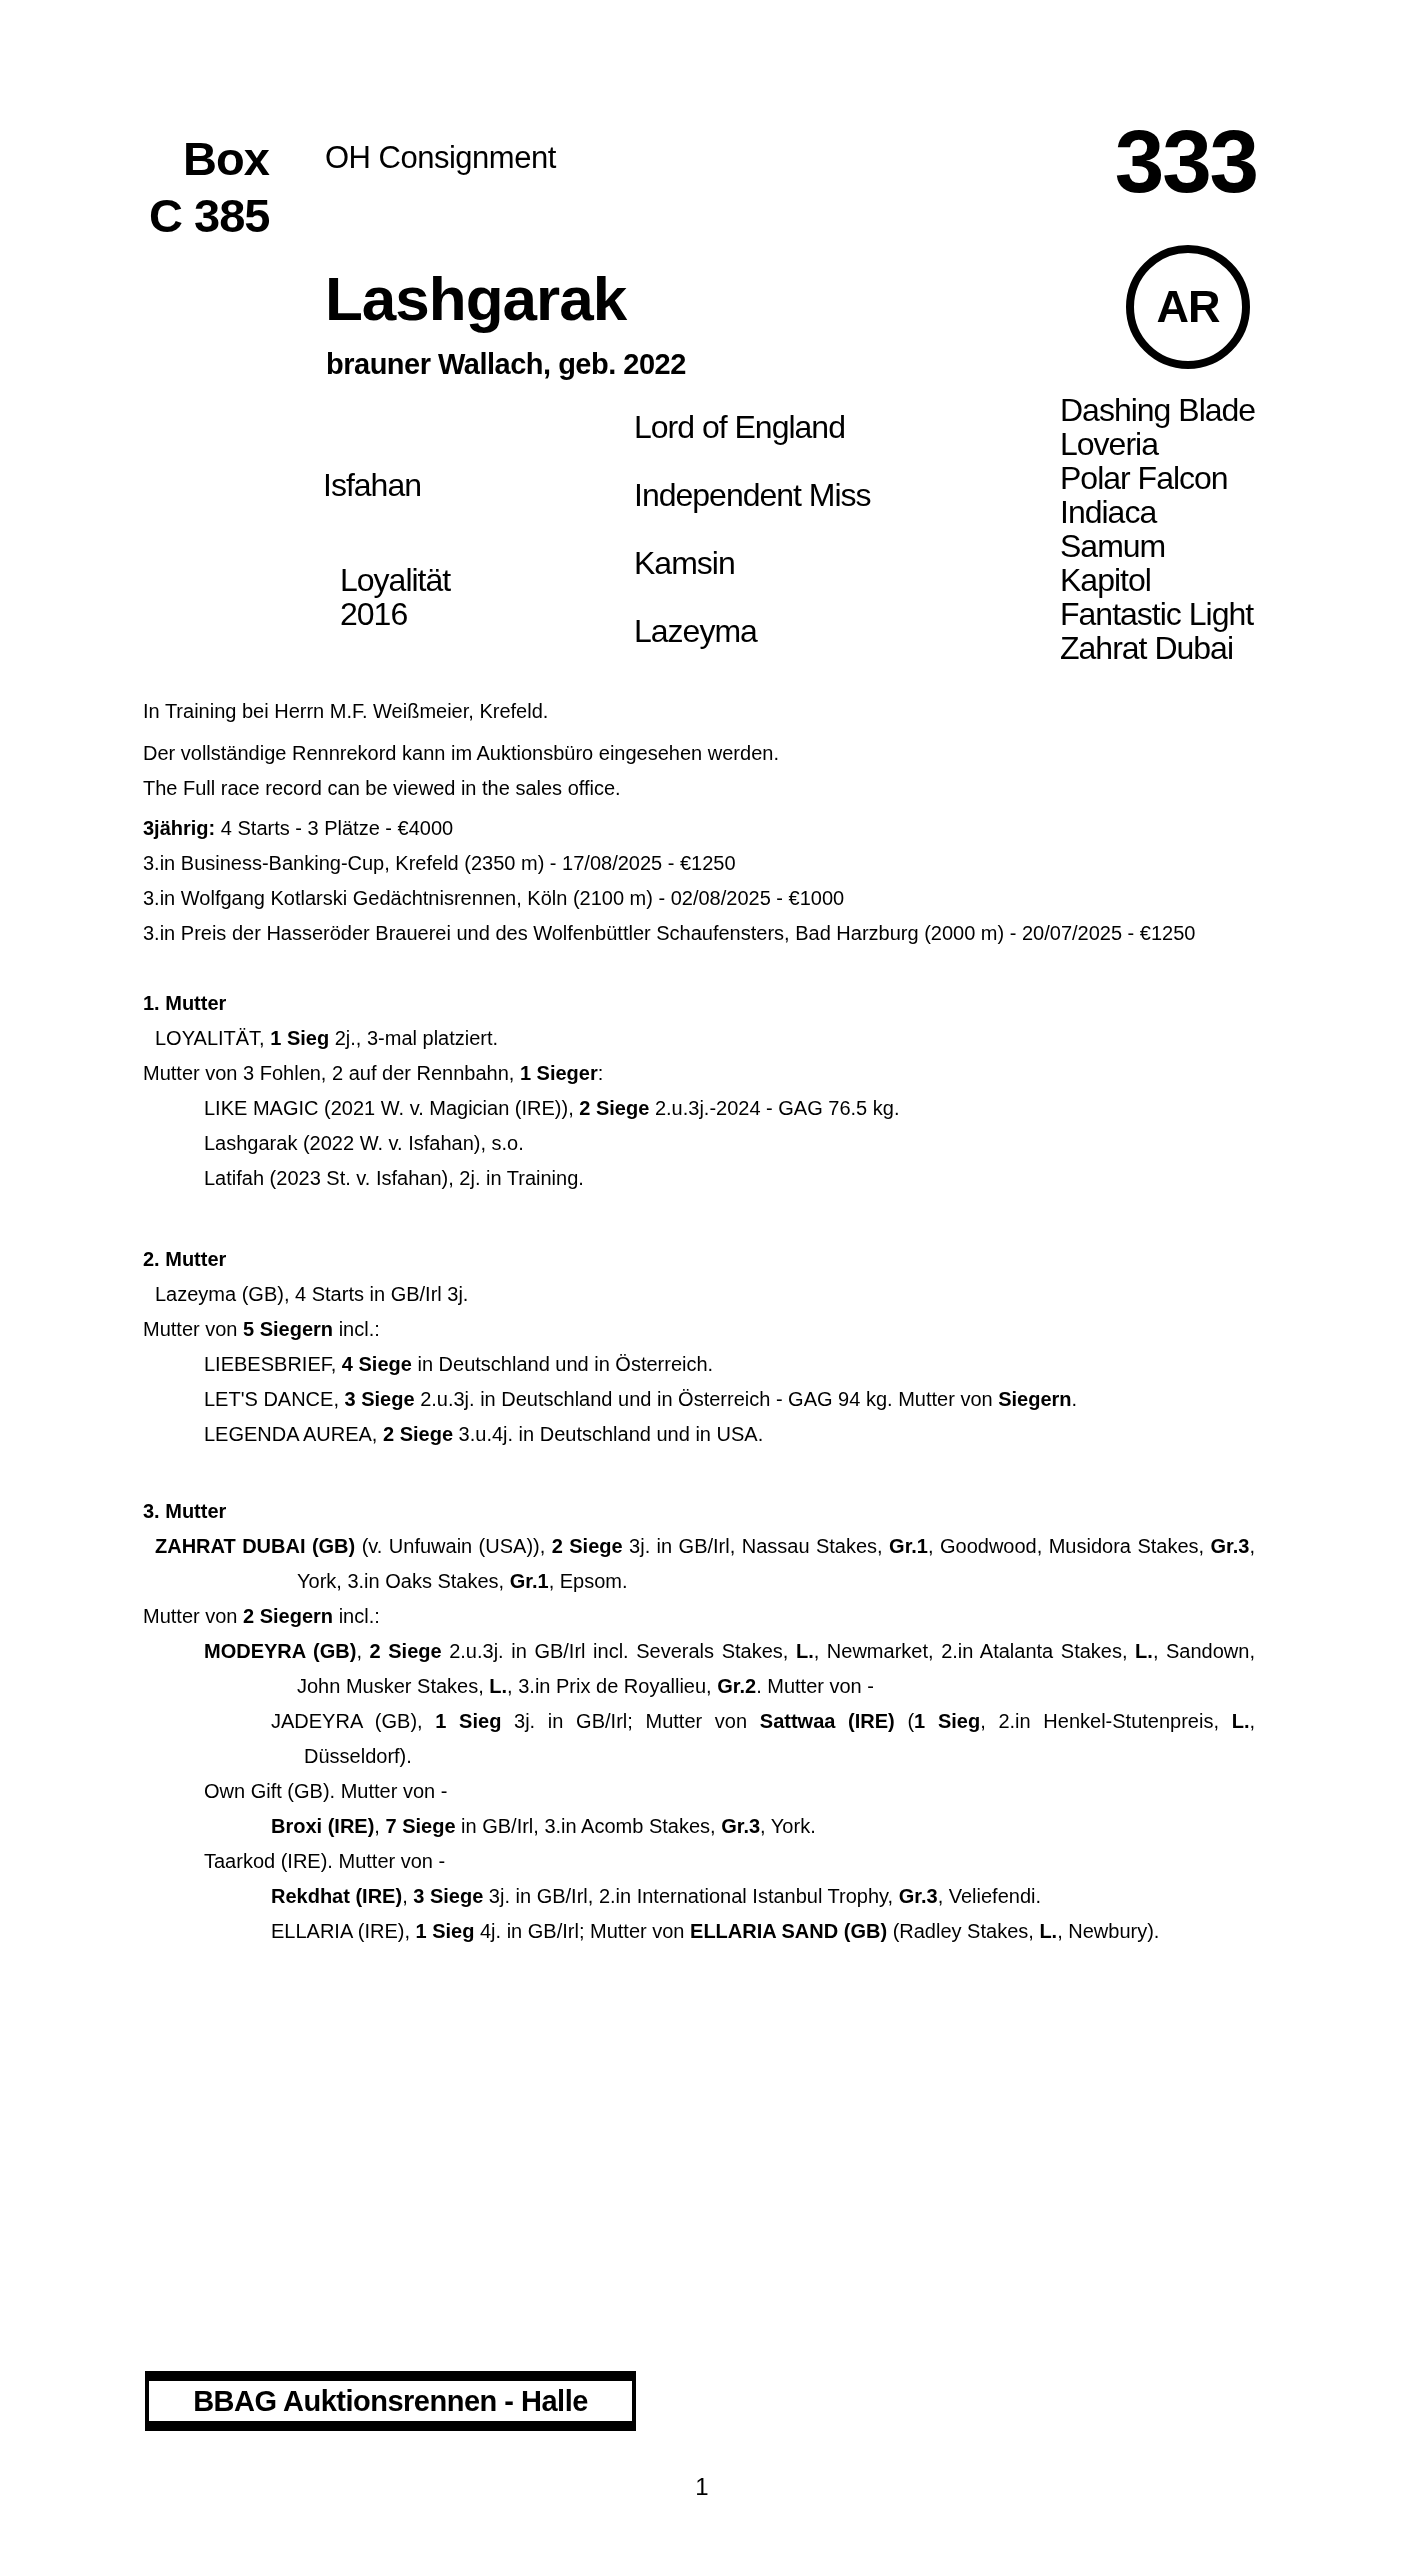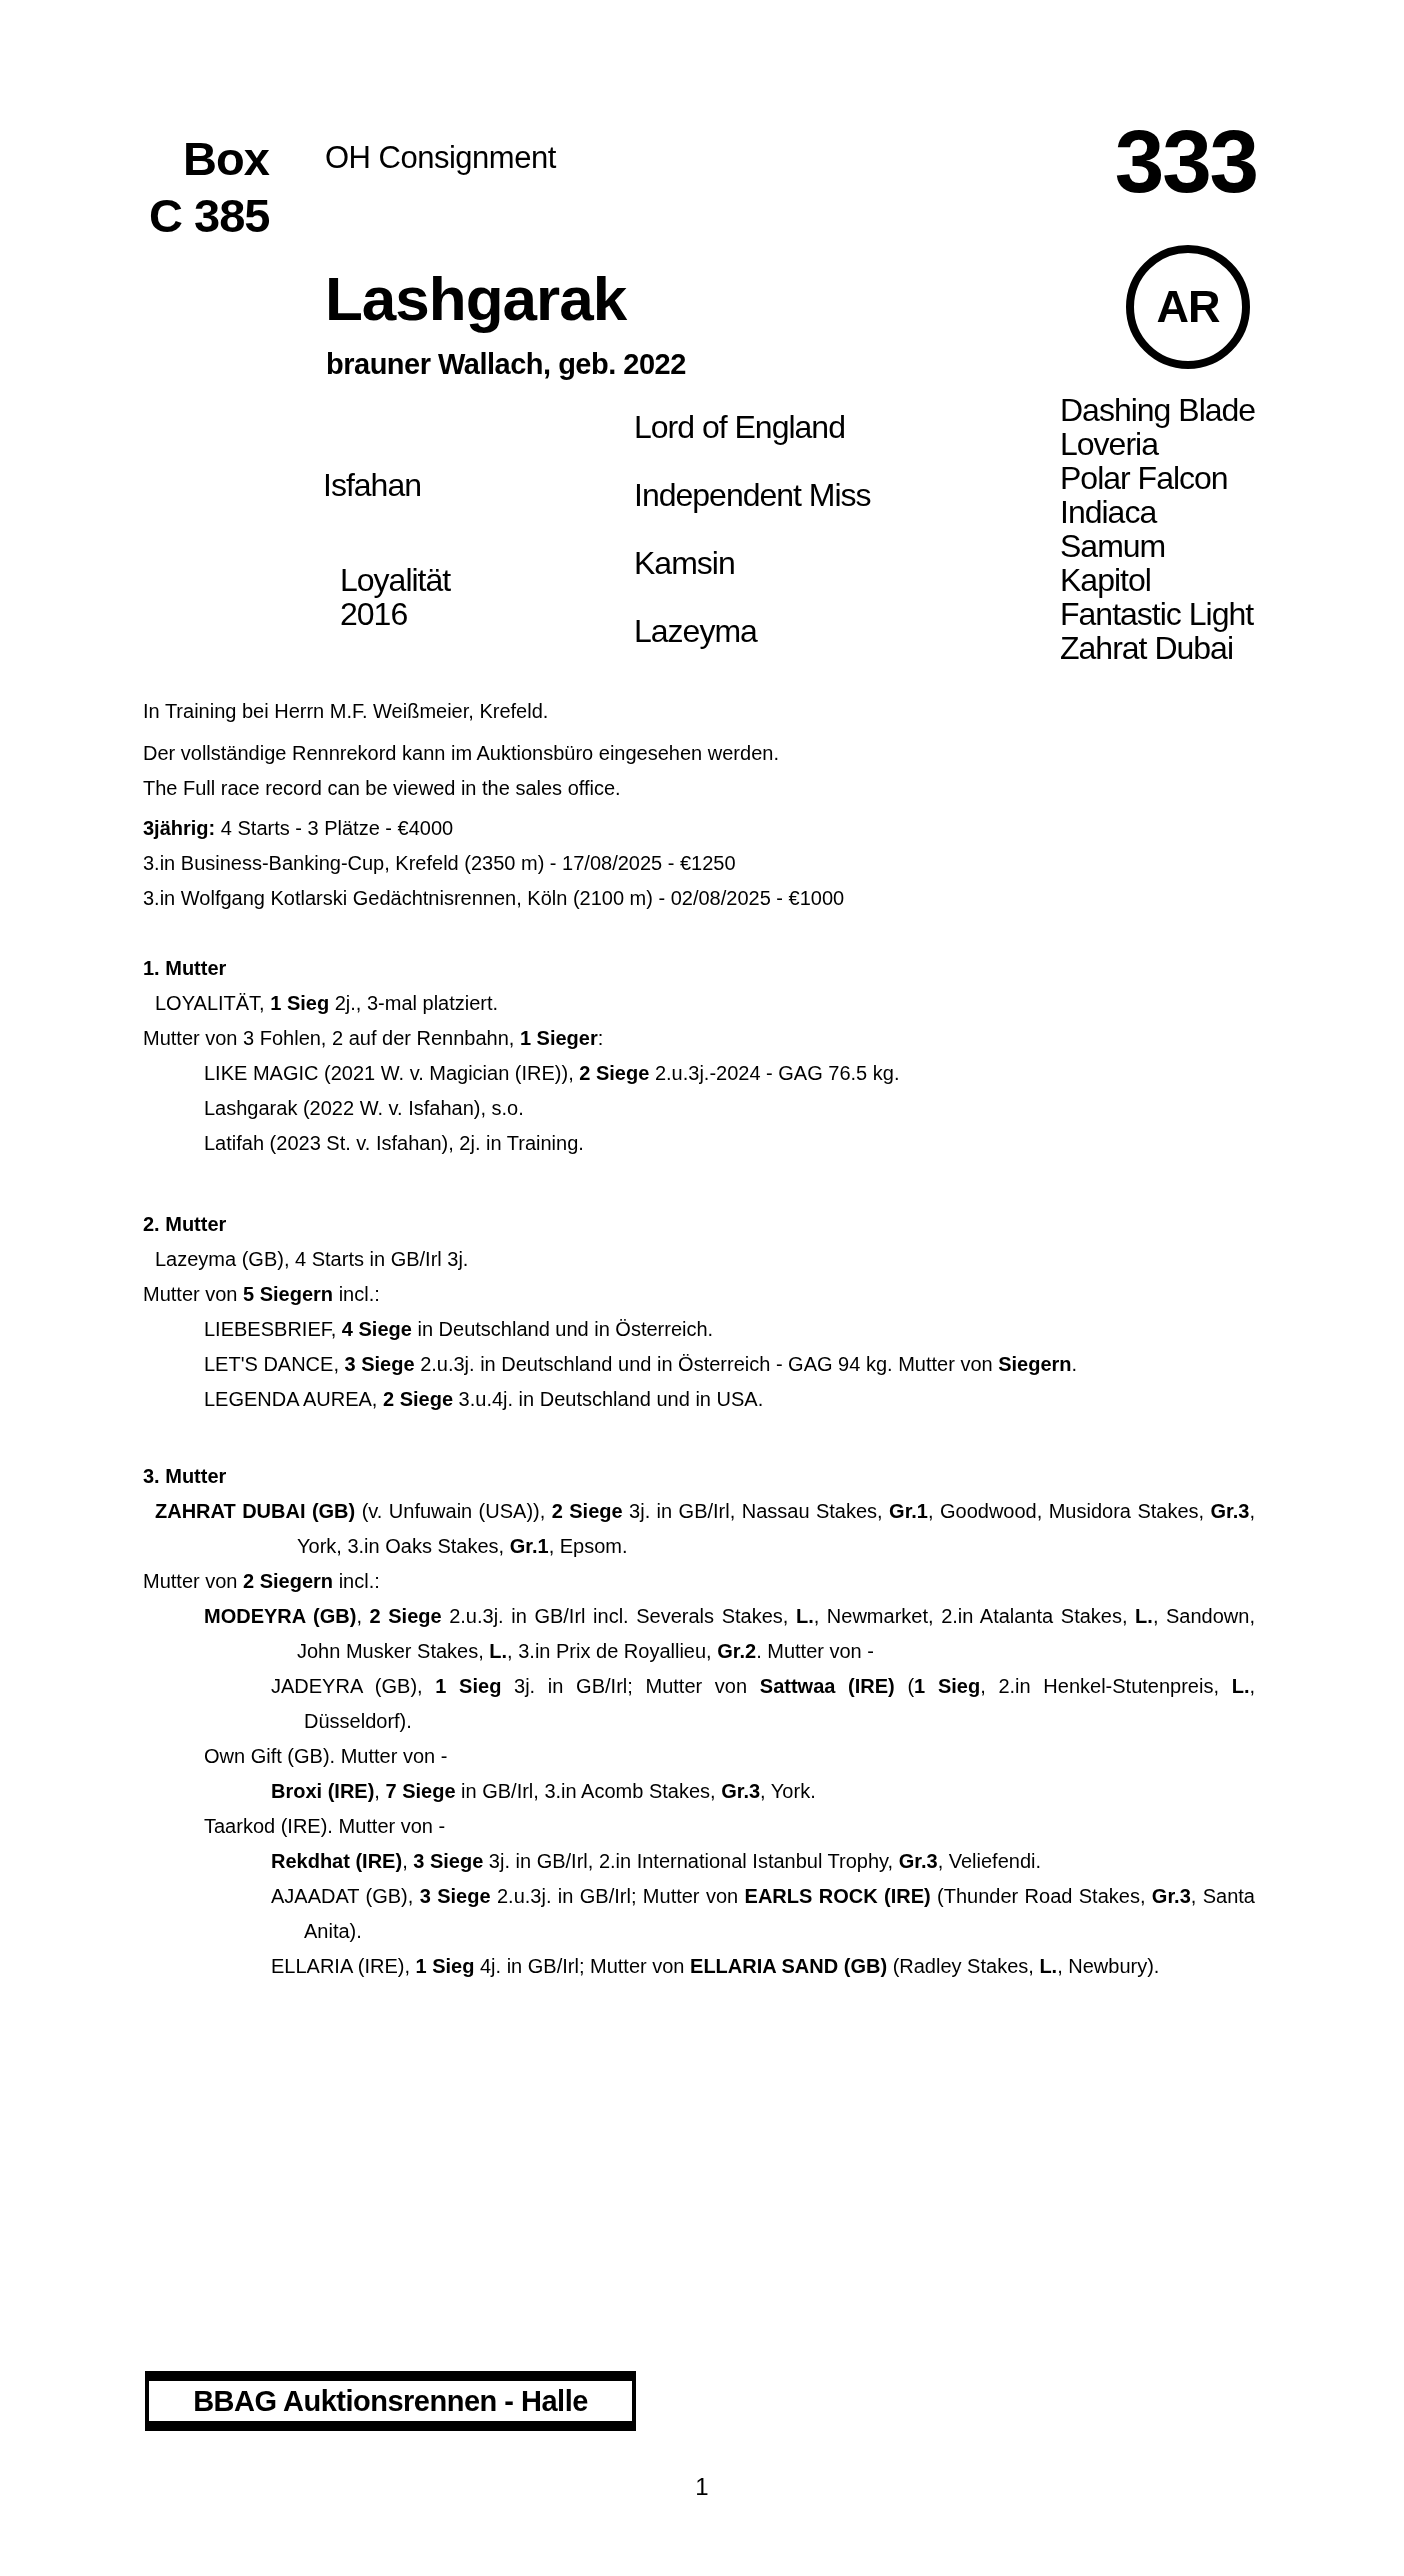--- a/index.html
+++ b/index.html
@@ -92,20 +92,21 @@
 </div>
 
 <div id="flow">
 
   <div class="para p0">In Training bei Herrn M.F. Weißmeier, Krefeld.</div>
   <div class="para p0 g1">Der vollständige Rennrekord kann im Auktionsbüro eingesehen werden.</div>
   <div class="para p0">The Full race record can be viewed in the sales office.</div>
   <div class="para p0 g2"><b>3jährig:</b><span> 4 Starts - 3 Plätze - €4000</span></div>
   <div class="para p-res"><span>3.in Business-Banking-Cup, Krefeld (2350 m) - 17/08/2025 - €1250</span></div>
   <div class="para p-res"><span>3.in Wolfgang Kotlarski Gedächtnisrennen, Köln (2100 m) - 02/08/2025 - €1000</span></div>
+  <div class="para p-res"><span>3.in Preis der Hasseröder Brauerei und des Wolfenbüttler Schaufensters, Bad Harzburg (2000 m) - 20/07/2025 - €1250</span></div>
 
   <div class="heading h-s1">1. Mutter</div>
   <div class="para p-mare"><span>LOYALITÄT, </span><b>1 Sieg</b><span> 2j., 3-mal platziert.</span></div>
   <div class="para p0"><span>Mutter von 3 Fohlen, 2 auf der Rennbahn, </span><b>1 Sieger</b><span>:</span></div>
   <div class="para p-item1"><span>LIKE MAGIC (2021 W. v. Magician (IRE)), </span><b>2 Siege</b><span> 2.u.3j.-2024 - GAG 76.5 kg.</span></div>
   <div class="para p-item1"><span>Lashgarak (2022 W. v. Isfahan), s.o.</span></div>
   <div class="para p-item1"><span>Latifah (2023 St. v. Isfahan), 2j. in Training.</span></div>
 
   <div class="heading h-s2">2. Mutter</div>
   <div class="para p-mare"><span>Lazeyma (GB), 4 Starts in GB/Irl 3j.</span></div>
@@ -116,21 +117,20 @@
 
   <div class="heading h-s3">3. Mutter</div>
   <div class="para p-mare"><b>ZAHRAT DUBAI (GB)</b><span> (v. Unfuwain (USA)), </span><b>2 Siege</b><span> 3j. in GB/Irl, Nassau Stakes, </span><b>Gr.1</b><span>, Goodwood, Musidora Stakes, </span><b>Gr.3</b><span>, York, 3.in Oaks Stakes, </span><b>Gr.1</b><span>, Epsom.</span></div>
   <div class="para p0"><span>Mutter von </span><b>2 Siegern</b><span> incl.:</span></div>
   <div class="para p-item1"><b>MODEYRA (GB)</b><span>, </span><b>2 Siege</b><span> 2.u.3j. in GB/Irl incl. Severals Stakes, </span><b>L.</b><span>, Newmarket, 2.in Atalanta Stakes, </span><b>L.</b><span>, Sandown, John Musker Stakes, </span><b>L.</b><span>, 3.in Prix de Royallieu, </span><b>Gr.2</b><span>. Mutter von -</span></div>
   <div class="para p-item2"><span>JADEYRA (GB), </span><b>1 Sieg</b><span> 3j. in GB/Irl; Mutter von </span><b>Sattwaa (IRE)</b><span> (</span><b>1 Sieg</b><span>, 2.in Henkel-Stutenpreis, </span><b>L.</b><span>, Düsseldorf).</span></div>
   <div class="para p-item1"><span>Own Gift (GB). Mutter von -</span></div>
   <div class="para p-item2"><b>Broxi (IRE)</b><span>, </span><b>7 Siege</b><span> in GB/Irl, 3.in Acomb Stakes, </span><b>Gr.3</b><span>, York.</span></div>
   <div class="para p-item1"><span>Taarkod (IRE). Mutter von -</span></div>
   <div class="para p-item2"><b>Rekdhat (IRE)</b><span>, </span><b>3 Siege</b><span> 3j. in GB/Irl, 2.in International Istanbul Trophy, </span><b>Gr.3</b><span>, Veliefendi.</span></div>
-  <div class="para p-item2"><span>AJAADAT (GB), </span><b>3 Siege</b><span> 2.u.3j. in GB/Irl; Mutter von </span><b>EARLS ROCK (IRE)</b><span> (Thunder Road Stakes, </span><b>Gr.3</b><span>, Santa Anita).</span></div>
   <div class="para p-item2"><span>ELLARIA (IRE), </span><b>1 Sieg</b><span> 4j. in GB/Irl; Mutter von </span><b>ELLARIA SAND (GB)</b><span> (Radley Stakes, </span><b>L.</b><span>, Newbury).</span></div>
 
 </div>
 
 <div class="abs race-box">
   <span>BBAG Auktionsrennen - Halle</span>
 </div>
 <div class="abs page-number">1</div>
 
 

